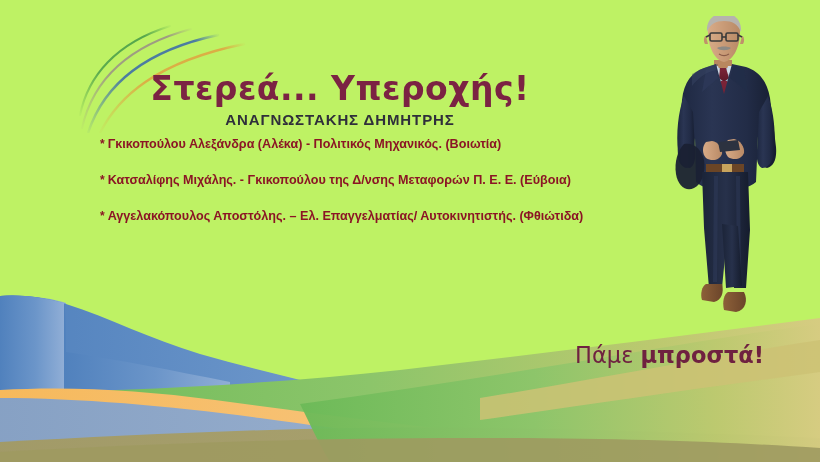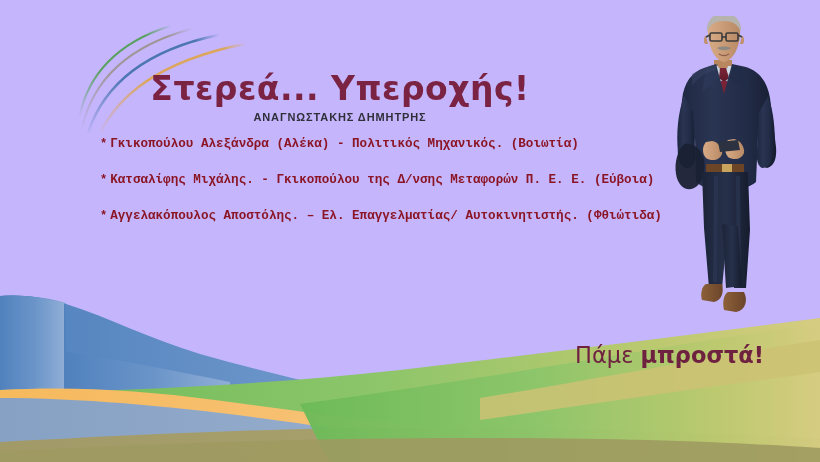--- a/index.html
+++ b/index.html
@@ -11,21 +11,21 @@
     width: 820px;
     height: 462px;
     background: #ffffff;
     font-family: "Liberation Sans", sans-serif;
     overflow: hidden;
   }
   #poster {
     position: relative;
     width: 820px;
     height: 462px;
-    background: #c4b5fd;
+    background: #bef264;
     overflow: hidden;
   }
 
   
   #waves {
     position: absolute;
     left: 0;
     top: 0;
     width: 820px;
     height: 462px;
@@ -57,39 +57,39 @@
     font-size: 33px;
     font-weight: bold;
     color: #7b2343;
     letter-spacing: 0.5px;
     line-height: 1.05;
     white-space: nowrap;
     margin: 0;
   }
   #sub-title {
     font-family: "Liberation Sans", sans-serif;
-    font-size: 11px;
+    font-size: 15px;
     font-weight: bold;
     color: #2f2f3a;
     letter-spacing: 0.9px;
     margin-top: 4px;
     white-space: nowrap;
   }
 
   
   #candidate-list {
     position: absolute;
     left: 100px;
     top: 138px;
     z-index: 4;
     width: 600px;
   }
   .candidate-row {
     display: block;
-    font-family: Liberation Mono, monospace;
+    font-family: Liberation Sans, sans-serif;
     font-size: 12.6px;
     font-weight: bold;
     color: #8b1525;
     line-height: 1;
     height: 36px;
     white-space: nowrap;
   }
   .cand-bullet {
     display: inline-block;
     vertical-align: top;

